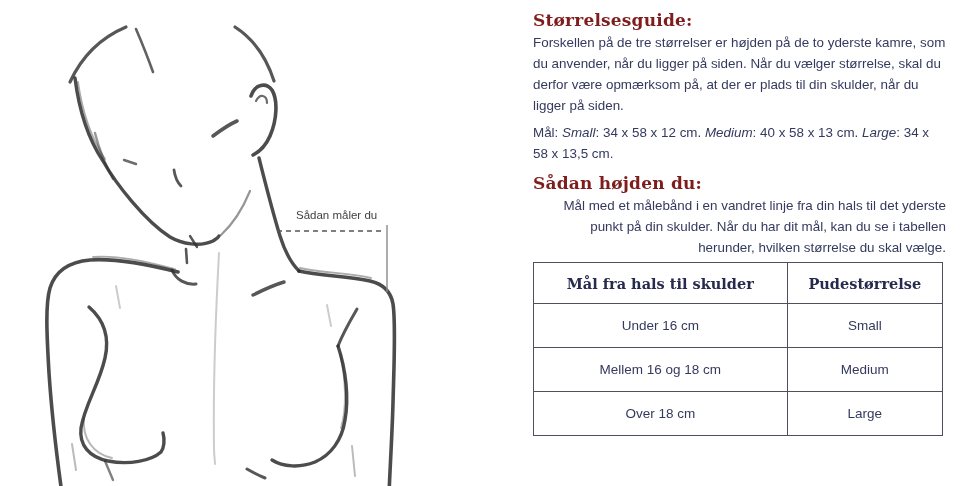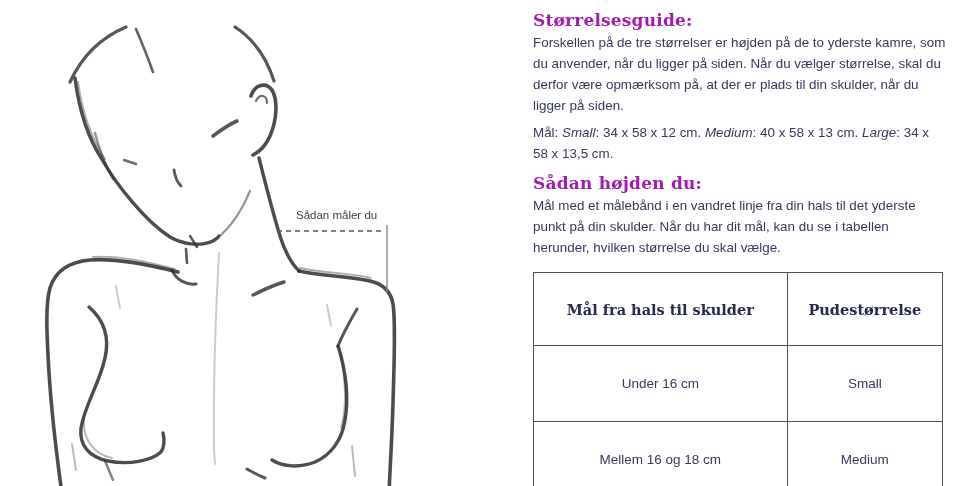--- a/index.html
+++ b/index.html
@@ -18,45 +18,45 @@
 
   .content {
     position:absolute; left:533px; top:8px; width:413px;
   }
   .heading {
     font-family:"DejaVu Serif", serif;
     font-weight:700;
     font-size:17px;
     line-height:24px;
     letter-spacing:.2px;
-    color:#a21caf;
+    color:#7f1d1d;
     margin:0;
   }
   .para {
     font-size:13.4px;
     line-height:21px;
     margin:0;
     color:#343a5e;
   }
   .para-intro   { margin-bottom:6px; }
   .para-dims    { margin-bottom:7px; }
-  .para-measure { margin-bottom:14px; }
+  .para-measure { margin-bottom:4px;text-align:right; }
   .para-note    { margin-bottom:8px; }
   .dims i { font-style:italic; }
 
   table.size-table {
     border-collapse:collapse;
     width:410px;
     table-layout:fixed;
   }
   .size-table th, .size-table td {
     border:1px solid #50505c;
     text-align:center;
     vertical-align:middle;
-    padding:16px 6px;
+    padding:0 6px;
   }
   .size-table th {
     font-family:"DejaVu Serif", serif;
     font-weight:700;
     font-size:14.5px;
     color:#262b4d;
     height:40px;
   }
   .size-table td {
     font-size:13.5px;
@@ -154,16 +154,20 @@
     </thead>
     <tbody>
       <tr>
         <td>Under 16 cm</td>
         <td>Small</td>
       </tr>
       <tr>
         <td>Mellem 16 og 18 cm</td>
         <td>Medium</td>
       </tr>
+      <tr>
+        <td>Over 18 cm</td>
+        <td>Large</td>
+      </tr>
     </tbody>
   </table>
 
 </div>
 
 </body></html>

